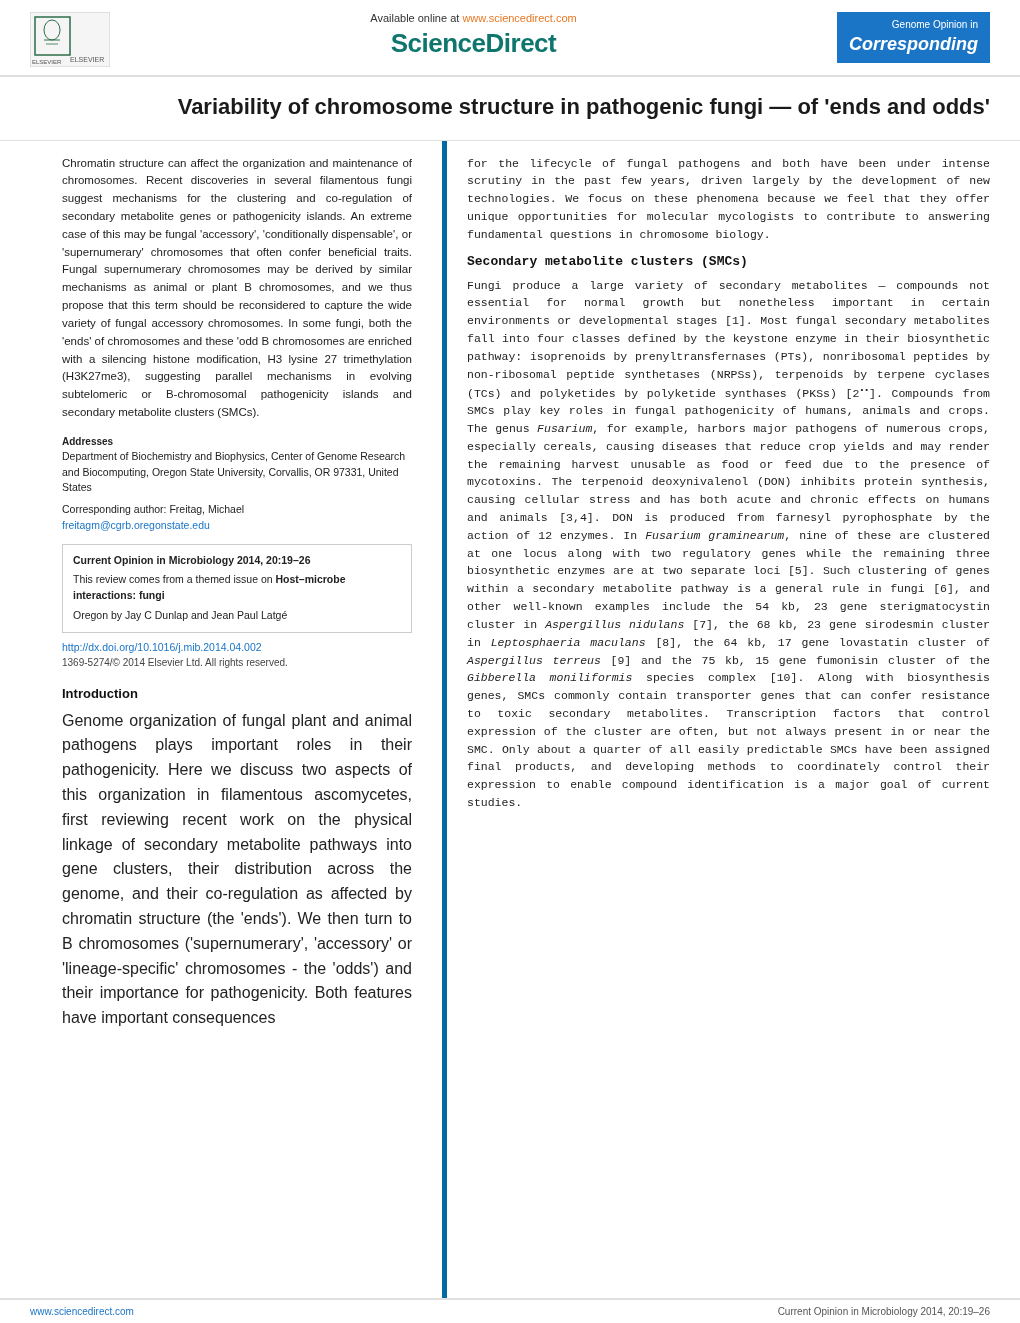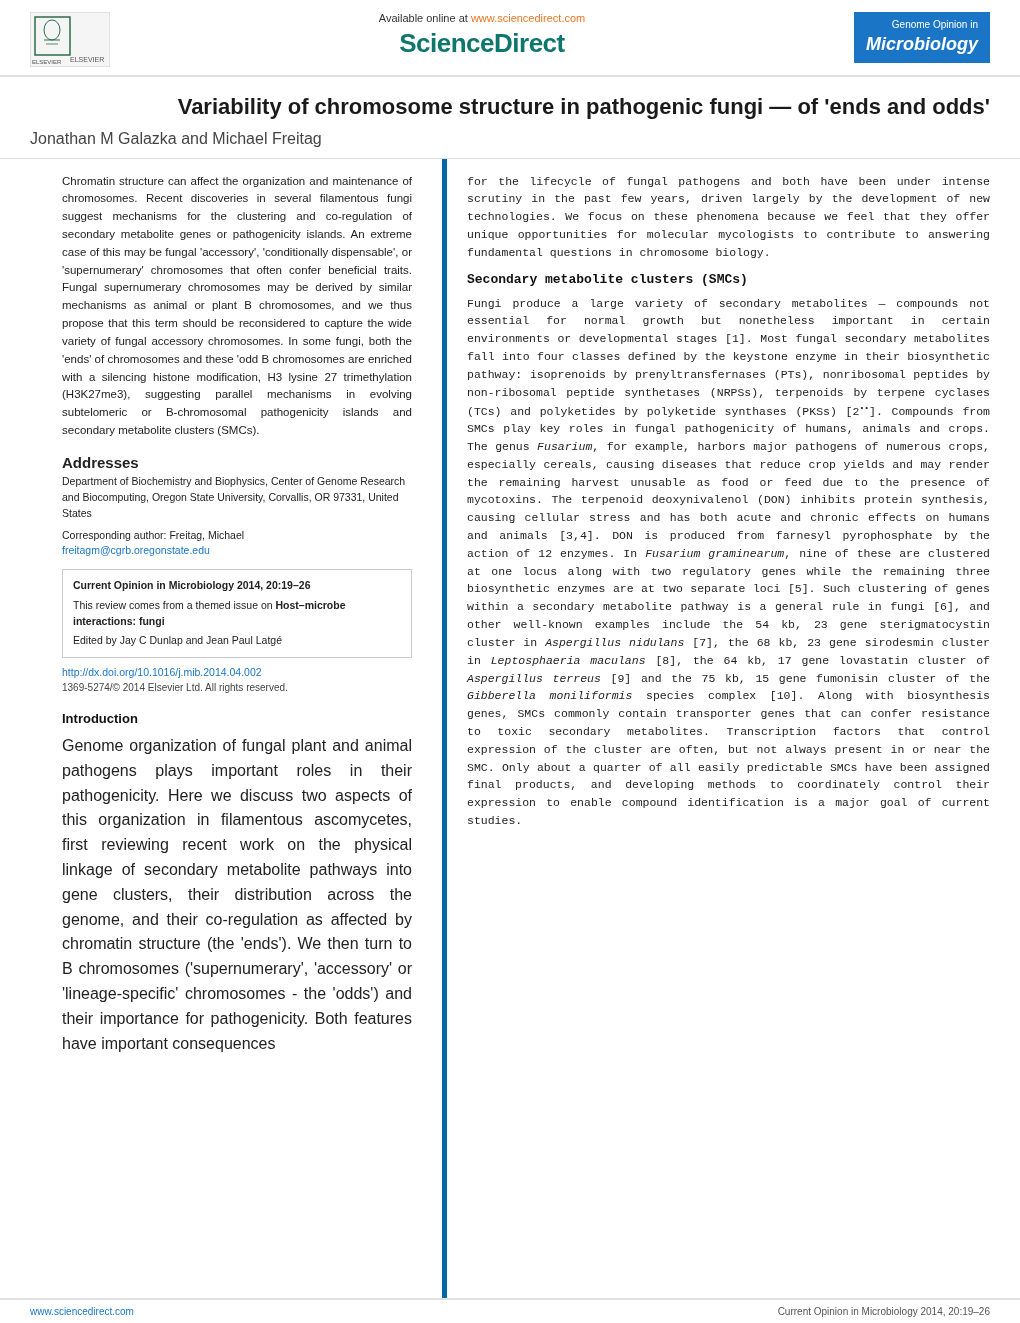--- a/index.html
+++ b/index.html
@@ -123,21 +123,21 @@
       margin-bottom: 12px;
     }
     .addresses-section {
       margin-top: 10px;
       margin-bottom: 10px;
       font-size: 10.5px;
       line-height: 1.5;
     }
     .addresses-section .section-label {
       font-weight: bold;
-      font-size: 15px;
+      font-size: 10px;
     }
     .info-box {
       background: #fff;
       border: 1px solid #ccc;
       padding: 8px 10px;
       margin-bottom: 8px;
       font-size: 10.5px;
       line-height: 1.5;
     }
     .info-box .journal-ref {
@@ -237,28 +237,27 @@
     <div class="header-center">
       <div class="available-online">
         <span>Available online at</span>
         <a href="#" style="color:#e87722;">www.sciencedirect.com</a>
       </div>
       <div class="sciencedirect-logo">ScienceDirect</div>
     </div>
     <div class="header-right">
       <div class="journal-badge">
         <div class="current-opinion">Genome Opinion in</div>
-        <div class="microbiology">Microbiology</div>
+        <div class="microbiology">Corresponding</div>
       </div>
     </div>
   </div>
 
   <div class="title-section">
     <div class="article-title">Variability of chromosome structure in pathogenic fungi — of 'ends and odds'</div>
-    <div class="article-authors">Jonathan M Galazka and Michael Freitag</div>
   </div>
 
   <div class="main-content">
 
     <div class="left-column">
       <div class="abstract-text">Chromatin structure can affect the organization and maintenance of chromosomes. Recent discoveries in several filamentous fungi suggest mechanisms for the clustering and co-regulation of secondary metabolite genes or pathogenicity islands. An extreme case of this may be fungal 'accessory', 'conditionally dispensable', or 'supernumerary' chromosomes that often confer beneficial traits. Fungal supernumerary chromosomes may be derived by similar mechanisms as animal or plant B chromosomes, and we thus propose that this term should be reconsidered to capture the wide variety of fungal accessory chromosomes. In some fungi, both the 'ends' of chromosomes and these 'odd B chromosomes are enriched with a silencing histone modification, H3 lysine 27 trimethylation (H3K27me3), suggesting parallel mechanisms in evolving subtelomeric or B-chromosomal pathogenicity islands and secondary metabolite clusters (SMCs).</div>
 
       <div class="addresses-section">
         <div class="section-label">Addresses</div>
         <div>Department of Biochemistry and Biophysics, Center of Genome Research and Biocomputing, Oregon State University, Corvallis, OR 97331, United States</div>
@@ -268,21 +267,21 @@
           <br>
           <span style="color:#1a75c7;">freitagm@cgrb.oregonstate.edu</span>
         </div>
       </div>
 
       <div class="info-box">
         <div class="journal-ref">Current Opinion in Microbiology 2014, 20:19–26</div>
         <div class="themed-issue">
           <span>This review comes from a themed issue on </span><b>Host–microbe interactions: fungi</b>
         </div>
-        <div class="edited-by">Edited by Jay C Dunlap and Jean Paul Latgé</div>
+        <div class="edited-by">Oregon by Jay C Dunlap and Jean Paul Latgé</div>
       </div>
 
       <div class="doi-section">
         <a href="#" style="color:#1a75c7; text-decoration:none; font-size:10.5px;">http://dx.doi.org/10.1016/j.mib.2014.04.002</a>
       </div>
       <div class="copyright-section">1369-5274/© 2014 Elsevier Ltd. All rights reserved.</div>
 
       <div class="intro-section">
         <div class="section-title">Introduction</div>
         <div class="section-text">Genome organization of fungal plant and animal pathogens plays important roles in their pathogenicity. Here we discuss two aspects of this organization in filamentous ascomycetes, first reviewing recent work on the physical linkage of secondary metabolite pathways into gene clusters, their distribution across the genome, and their co-regulation as affected by chromatin structure (the 'ends'). We then turn to B chromosomes ('supernumerary', 'accessory' or 'lineage-specific' chromosomes - the 'odds') and their importance for pathogenicity. Both features have important consequences</div>

